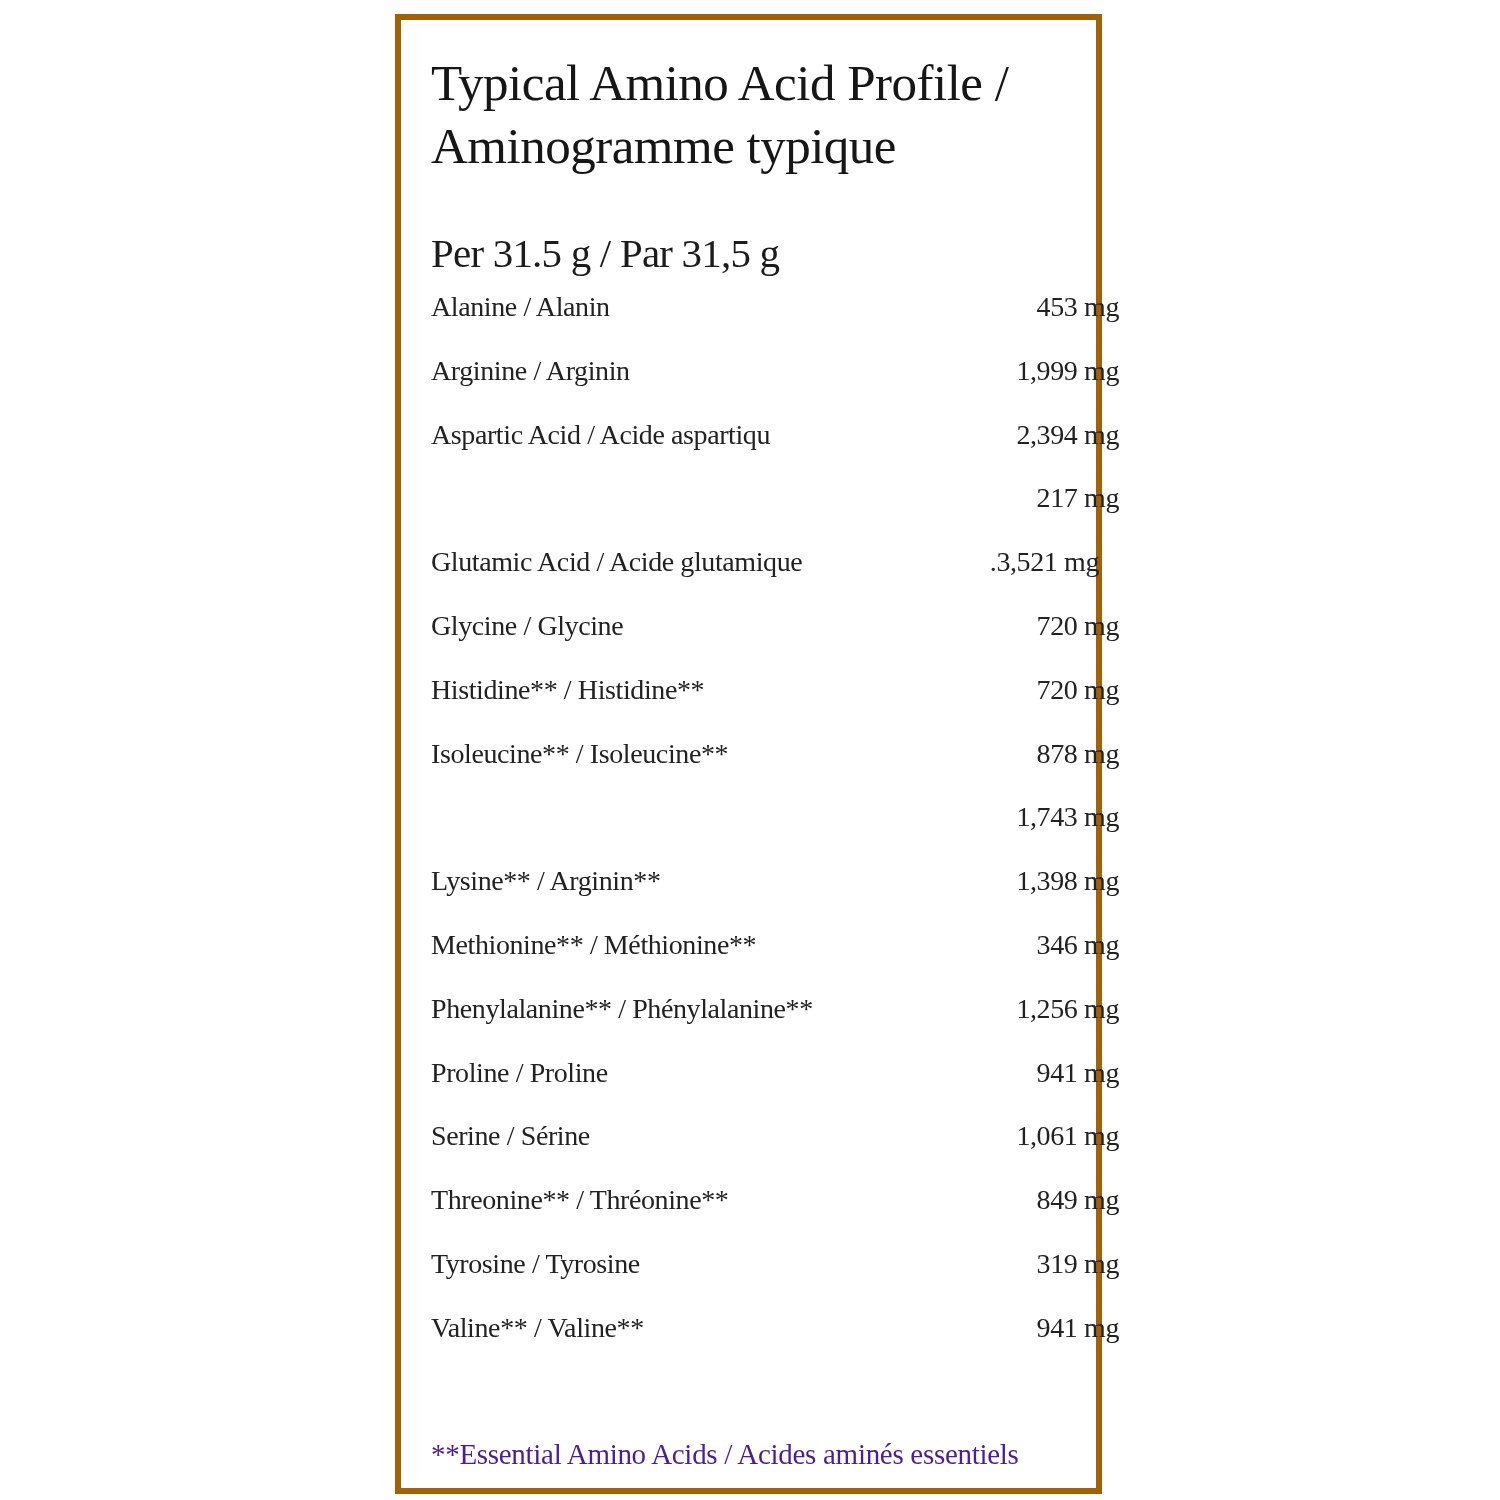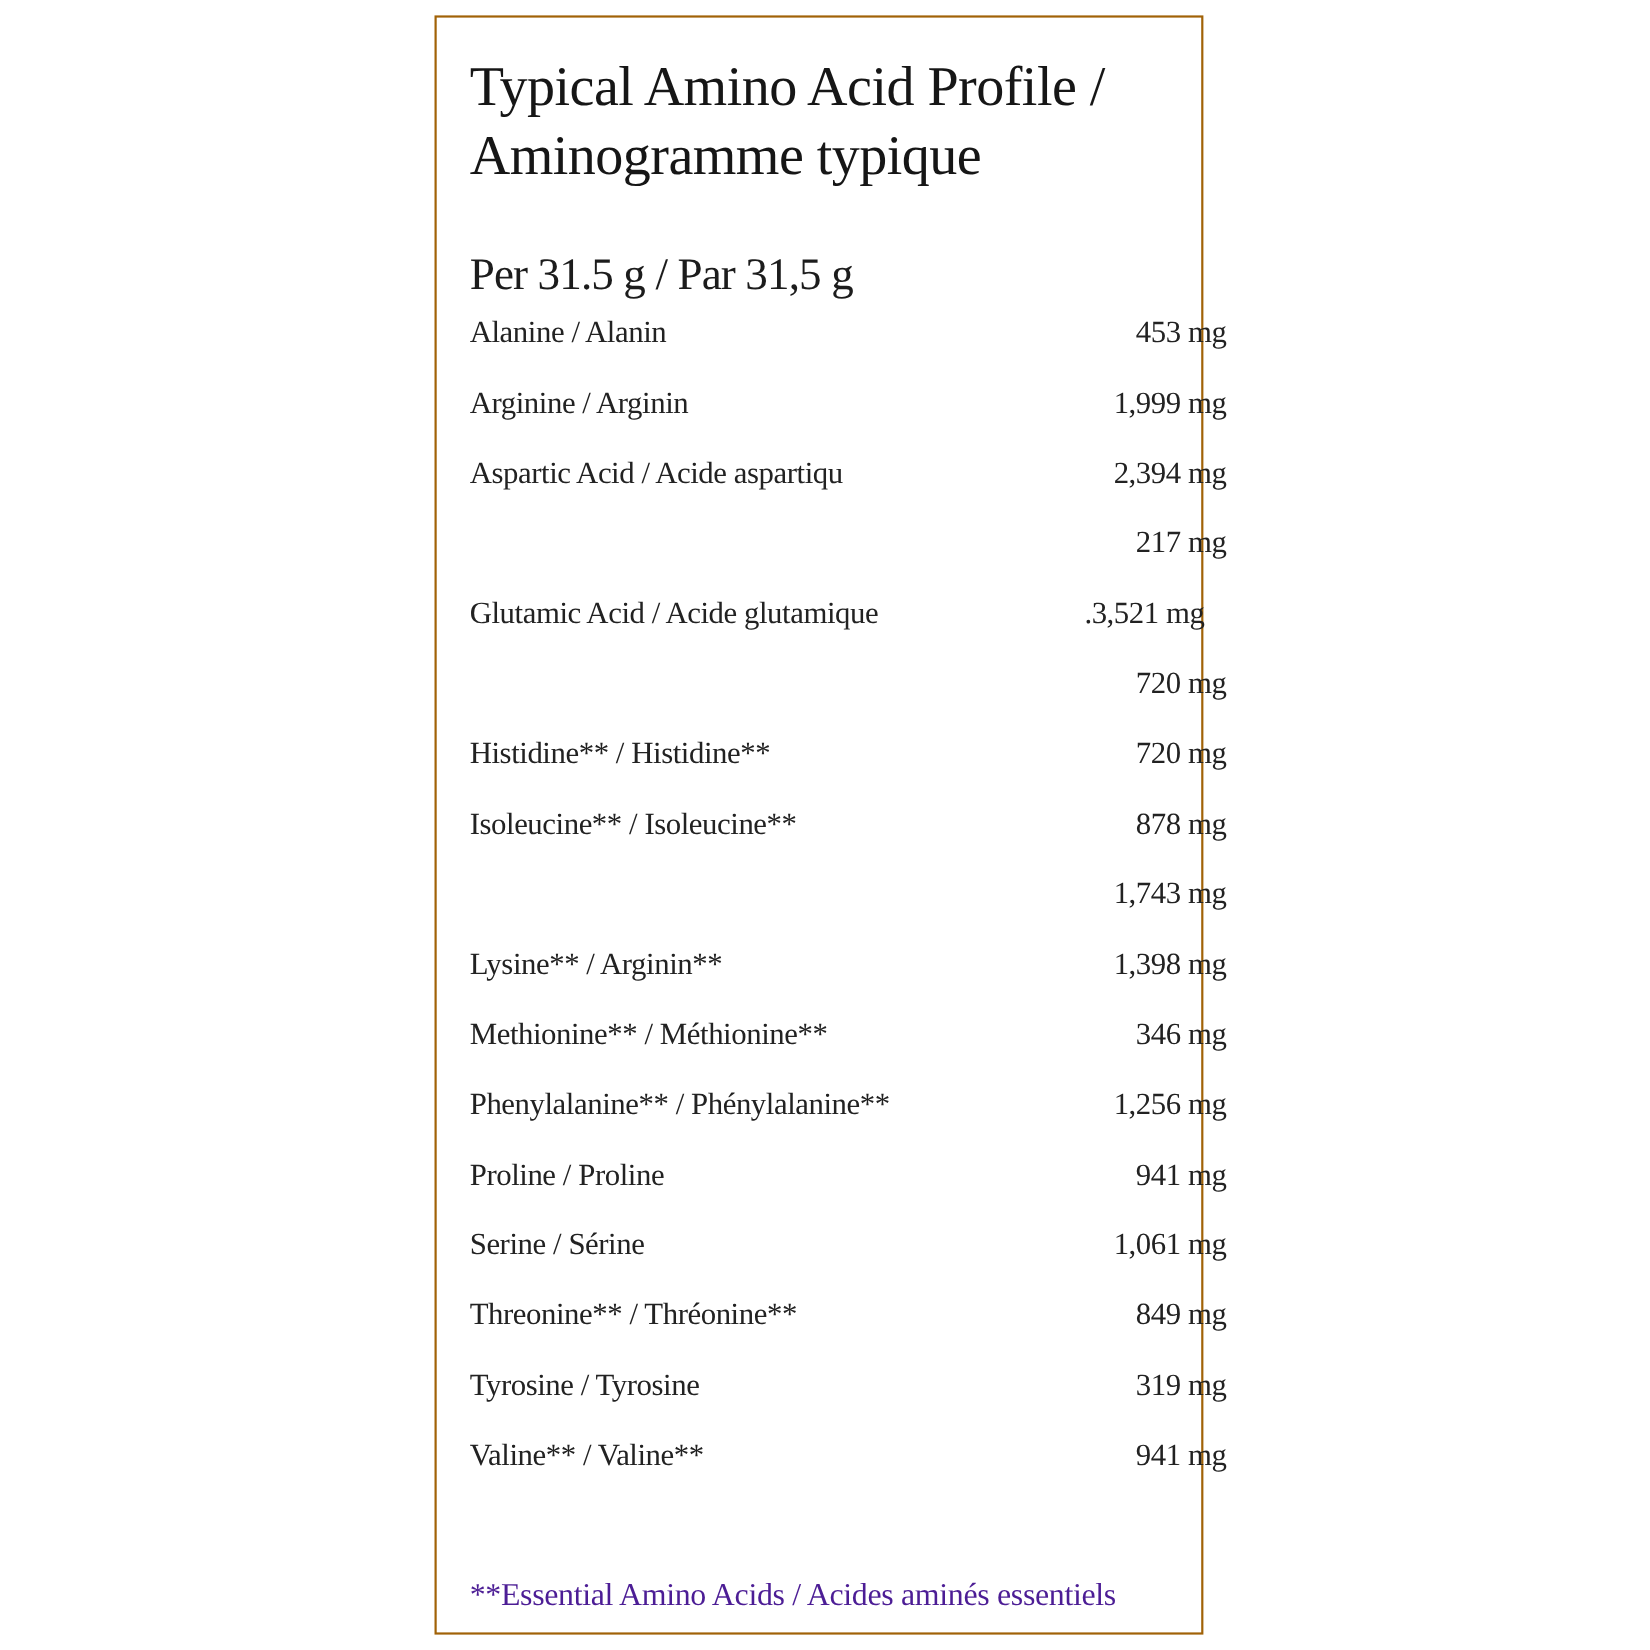--- a/index.html
+++ b/index.html
@@ -14,21 +14,21 @@
       overflow: hidden;
       font-family: "Liberation Serif", "DejaVu Serif", serif;
       color: #1a1a1a;
     }
     .panel {
       position: absolute;
       left: 395px;
       top: 14px;
       width: 695px;
       height: 1468px;
-      border: 2px solid #a16207;
+      border: 6px solid #a16207;
       background: #ffffff;
       box-sizing: content-box;
     }
     .title {
       position: absolute;
       left: 30px;
       top: 32px;
       width: 650px;
       font-size: 51px;
       line-height: 63px;
@@ -115,20 +115,21 @@
         <span class="value">2,394 mg</span>
       </li>
     <li class="row">
         <span class="value">217 mg</span>
       </li>
     <li class="row shift">
         <span class="name">Glutamic Acid / Acide glutamique</span>
         <span class="value">.3,521 mg</span>
       </li>
     <li class="row">
+        <span class="name">Glycine / Glycine</span>
         <span class="value">720 mg</span>
       </li>
     <li class="row">
         <span class="name">Histidine** / Histidine**</span>
         <span class="value">720 mg</span>
       </li>
     <li class="row">
         <span class="name">Isoleucine** / Isoleucine**</span>
         <span class="value">878 mg</span>
       </li>

